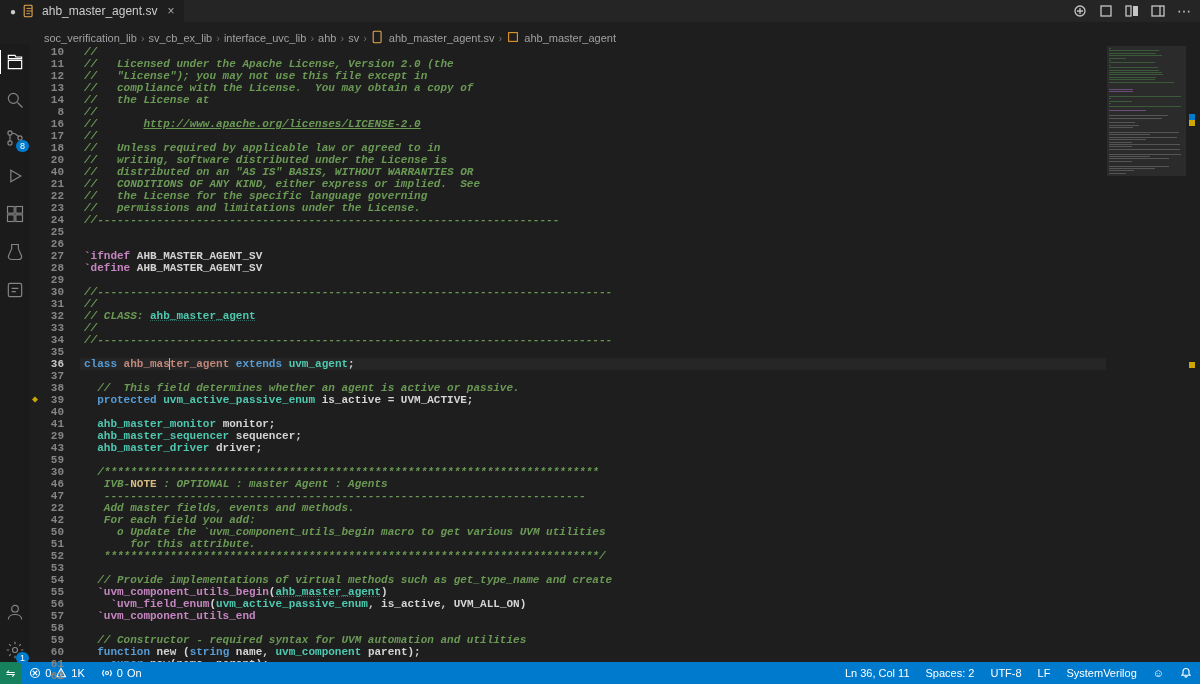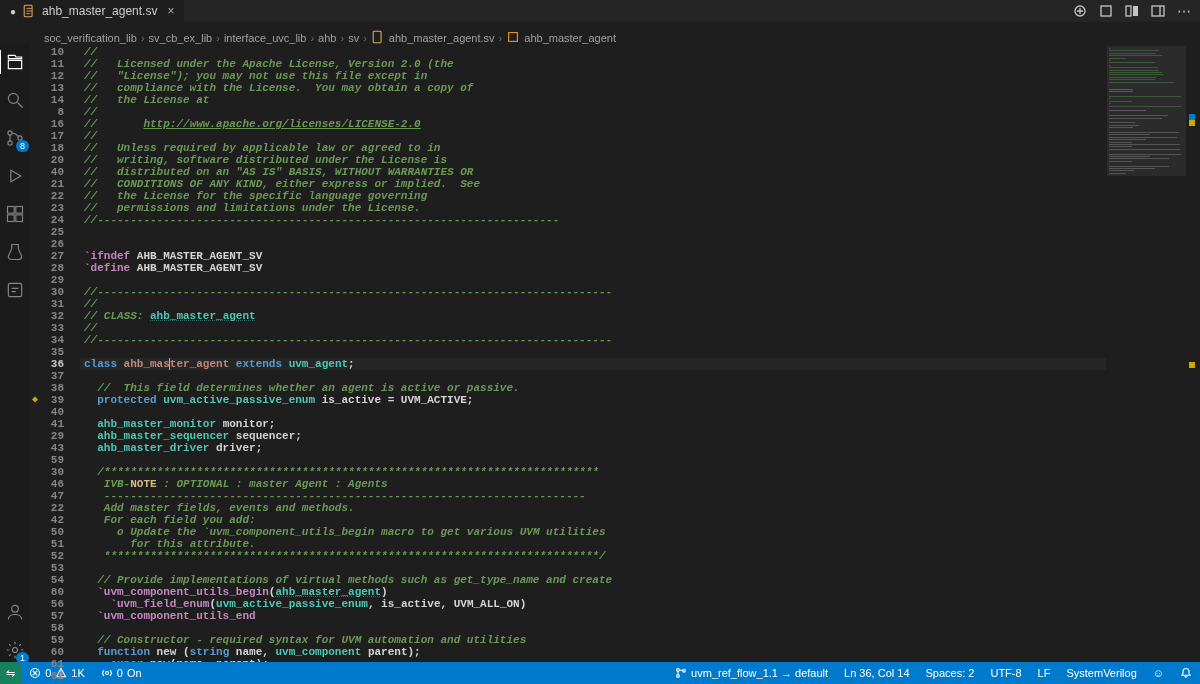--- a/index.html
+++ b/index.html
@@ -242,21 +242,21 @@
           <div class="ln">30</div>
           <div class="ln">46</div>
           <div class="ln">47</div>
           <div class="ln">22</div>
           <div class="ln">42</div>
           <div class="ln">50</div>
           <div class="ln">51</div>
           <div class="ln">52</div>
           <div class="ln">53</div>
           <div class="ln">54</div>
-          <div class="ln">80</div>
+          <div class="ln">55</div>
           <div class="ln">56</div>
           <div class="ln">57</div>
           <div class="ln">58</div>
           <div class="ln">59</div>
           <div class="ln">60</div>
           <div class="ln">61</div>
           <div class="ln">62</div>
         </div>
       <div class="code" id="code"><div class="row"><span class="c-comment">//</span></div><div class="row"><span class="c-comment">//   Licensed under the Apache License, Version 2.0 (the</span></div><div class="row"><span class="c-comment">//   "License"); you may not use this file except in</span></div><div class="row"><span class="c-comment">//   compliance with the License.  You may obtain a copy of</span></div><div class="row"><span class="c-comment">//   the License at</span></div><div class="row"><span class="c-comment">//</span></div><div class="row"><span class="c-comment">//       </span><span class="c-link">http://www.apache.org/licenses/LICENSE-2.0</span></div><div class="row"><span class="c-comment">//</span></div><div class="row"><span class="c-comment">//   Unless required by applicable law or agreed to in</span></div><div class="row"><span class="c-comment">//   writing, software distributed under the License is</span></div><div class="row"><span class="c-comment">//   distributed on an "AS IS" BASIS, WITHOUT WARRANTIES OR</span></div><div class="row"><span class="c-comment">//   CONDITIONS OF ANY KIND, either express or implied.  See</span></div><div class="row"><span class="c-comment">//   the License for the specific language governing</span></div><div class="row"><span class="c-comment">//   permissions and limitations under the License.</span></div><div class="row"><span class="c-comment">//----------------------------------------------------------------------</span></div><div class="row"></div><div class="row"></div><div class="row"><span class="c-macro">`ifndef</span><span class="c-plain"> AHB_MASTER_AGENT_SV</span></div><div class="row"><span class="c-macro">`define</span><span class="c-plain"> AHB_MASTER_AGENT_SV</span></div><div class="row"></div><div class="row"><span class="c-comment">//------------------------------------------------------------------------------</span></div><div class="row"><span class="c-comment">//</span></div><div class="row"><span class="c-comment">// CLASS: </span><span class="c-type-u">ahb_master_agent</span></div><div class="row"><span class="c-comment">//</span></div><div class="row"><span class="c-comment">//------------------------------------------------------------------------------</span></div><div class="row"></div><div class="row current-line"><span class="c-keyword2">class </span><span class="c-classname">ahb_mas</span><span class="cursor"></span><span class="c-classname">ter_agent</span><span class="c-keyword2"> extends </span><span class="c-type">uvm_agent</span><span class="c-plain">;</span></div><div class="row"></div><div class="row"><span class="c-plain">  </span><span class="c-comment">//  This field determines whether an agent is active or passive.</span></div><div class="row"><span class="c-plain">  </span><span class="c-keyword2">protected </span><span class="c-type">uvm_active_passive_enum</span><span class="c-plain"> is_active = UVM_ACTIVE;</span></div><div class="row"></div><div class="row"><span class="c-plain">  </span><span class="c-type">ahb_master_monitor</span><span class="c-plain"> monitor;</span></div><div class="row"><span class="c-plain">  </span><span class="c-type">ahb_master_sequencer</span><span class="c-plain"> sequencer;</span></div><div class="row"><span class="c-plain">  </span><span class="c-type">ahb_master_driver</span><span class="c-plain"> driver;</span></div><div class="row"></div><div class="row"><span class="c-plain">  </span><span class="c-comment">/***************************************************************************</span></div><div class="row"><span class="c-plain">   </span><span class="c-comment">IVB-</span><span class="c-string">NOTE</span><span class="c-comment"> : OPTIONAL : master Agent : Agents</span></div><div class="row"><span class="c-plain">   </span><span class="c-comment">-------------------------------------------------------------------------</span></div><div class="row"><span class="c-plain">   </span><span class="c-comment">Add master fields, events and methods.</span></div><div class="row"><span class="c-plain">   </span><span class="c-comment">For each field you add:</span></div><div class="row"><span class="c-plain">     </span><span class="c-comment">o Update the `uvm_component_utils_begin macro to get various UVM utilities</span></div><div class="row"><span class="c-plain">       </span><span class="c-comment">for this attribute.</span></div><div class="row"><span class="c-plain">   </span><span class="c-comment">***************************************************************************/</span></div><div class="row"></div><div class="row"><span class="c-plain">  </span><span class="c-comment">// Provide implementations of virtual methods such as get_type_name and create</span></div><div class="row"><span class="c-plain">  </span><span class="c-macro">`uvm_component_utils_begin</span><span class="c-plain">(</span><span class="c-type-u">ahb_master_agent</span><span class="c-plain">)</span></div><div class="row"><span class="c-plain">    </span><span class="c-macro">`uvm_field_enum</span><span class="c-plain">(</span><span class="c-type">uvm_active_passive_enum</span><span class="c-plain">, is_active, UVM_ALL_ON)</span></div><div class="row"><span class="c-plain">  </span><span class="c-macro">`uvm_component_utils_end</span></div><div class="row"></div><div class="row"><span class="c-plain">  </span><span class="c-comment">// Constructor - required syntax for UVM automation and utilities</span></div><div class="row"><span class="c-plain">  </span><span class="c-keyword2">function</span><span class="c-plain"> new (</span><span class="c-keyword2">string</span><span class="c-plain"> name, </span><span class="c-type">uvm_component</span><span class="c-plain"> parent);</span></div><div class="row"><span class="c-plain">    </span><span class="c-keyword2">super</span><span class="c-plain">.new(name, parent);</span></div></div>
       <div class="minimap" id="minimap">
@@ -344,30 +344,21 @@
     <div class="sb-item">
       <svg viewBox="0 0 16 16">
           <circle cx="8" cy="8" r="2"></circle>
           <path d="M4 4a6 6 0 0 0 0 8M12 4a6 6 0 0 1 0 8"></path>
         </svg>
       <span>0</span>
       <span>On</span>
     </div>
     <div class="sb-spacer"></div>
     <div class="sb-item">
-      <svg viewBox="0 0 16 16">
-          <circle cx="4" cy="4" r="1.8"></circle>
-          <circle cx="4" cy="12" r="1.8"></circle>
-          <circle cx="12" cy="5" r="1.8"></circle>
-          <path d="M4 6v4M6 4c3 0 4 1 5 1"></path>
-        </svg>
-      <span>uvm_ref_flow_1.1 → default</span>
-    </div>
-    <div class="sb-item">
-        <span>Ln 36, Col 14</span>
+        <span>Ln 36, Col 11</span>
       </div>
     <div class="sb-item">
         <span>Spaces: 2</span>
       </div>
     <div class="sb-item">
         <span>UTF-8</span>
       </div>
     <div class="sb-item">
         <span>LF</span>
       </div>

